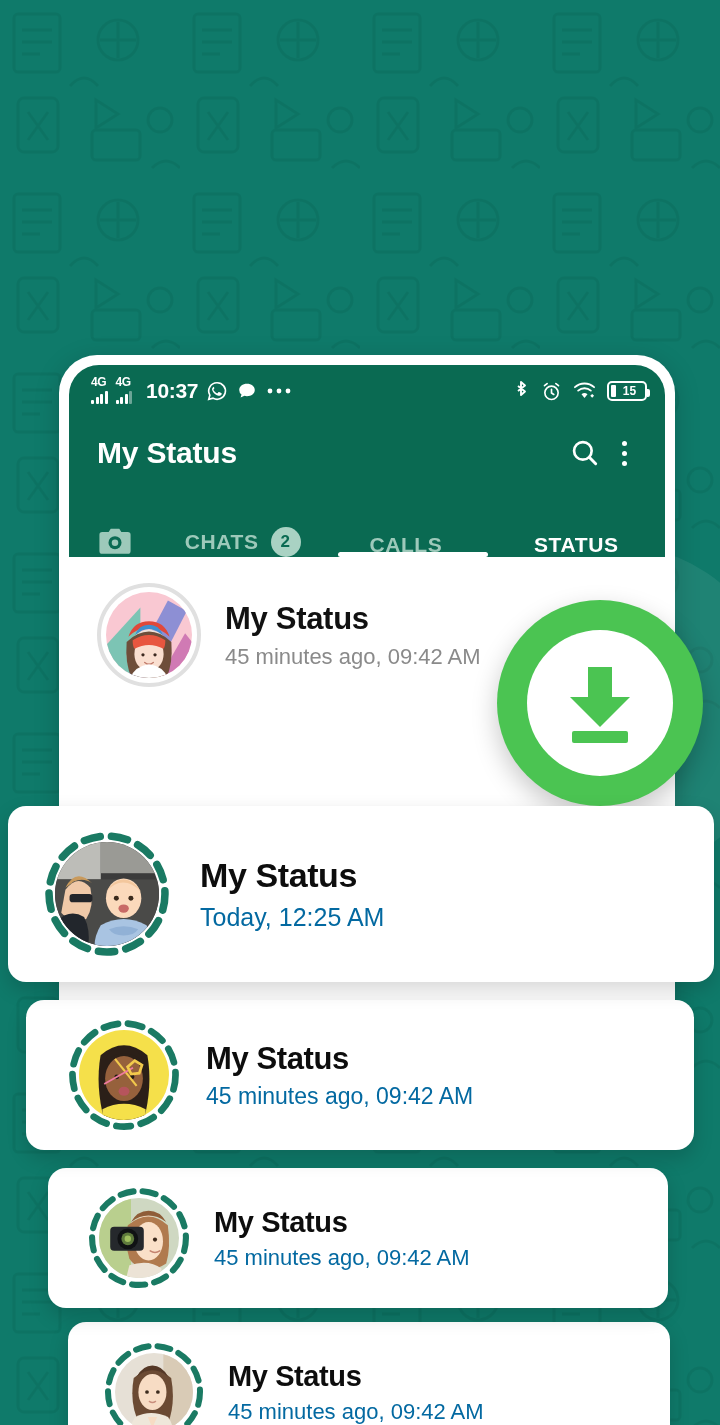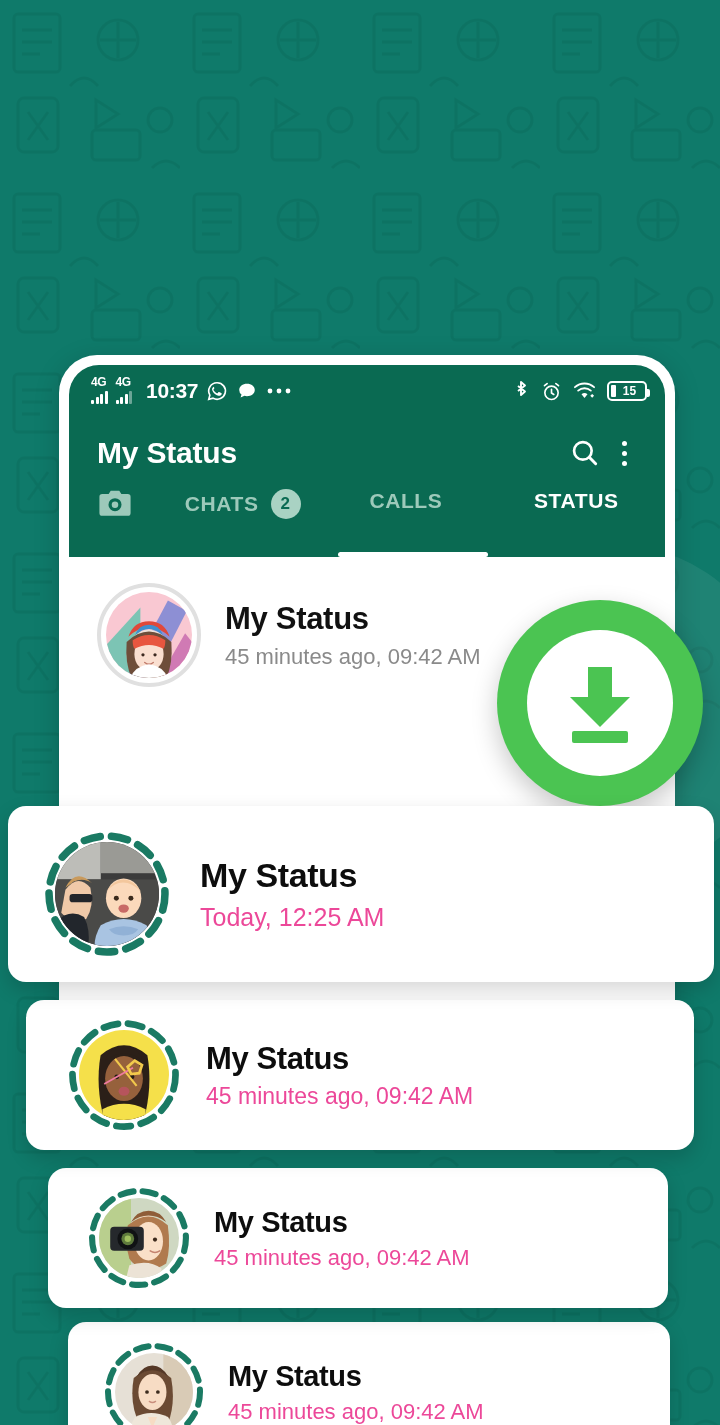--- a/index.html
+++ b/index.html
@@ -120,21 +120,21 @@
   }
   #app-title{ color:#fff; font-size:30px; font-weight:bold; flex:1; letter-spacing:-.2px;}
   #search-btn{ width:44px; height:44px; display:flex; align-items:center; justify-content:center; }
   #menu-btn{ width:34px; height:44px; display:flex; flex-direction:column; align-items:center; justify-content:center; gap:5px;}
   #menu-btn i{ width:5px; height:5px; background:#fff; border-radius:50%; display:block; }
 
   
   #tab-bar{
     background:#0a6a52;
     height:68px;
-    display:flex; align-items:flex-start;
+    display:flex; align-items:flex-end;
     position:relative;
   }
   .tab{
     display:flex; align-items:center; justify-content:center;
     color:#9dc9ba; font-size:21px; font-weight:bold; letter-spacing:.6px;
     position:relative;
   }
   #tab-camera{ width:92px; }
   #tab-chats{ flex:1.15; gap:12px; }
   #tab-status{ flex:1.25; color:#ffffff; }
@@ -190,21 +190,21 @@
   .card{
     position:absolute;
     background:#ffffff;
     border-radius:18px;
     display:flex; align-items:center;
     box-shadow:0 8px 20px rgba(0,0,0,.16);
   }
   .card .c-av{ flex:0 0 auto; }
   .card .c-txt{ display:flex; flex-direction:column; }
   .card .c-name{ font-weight:bold; color:#0d0d0d; letter-spacing:-.4px; }
-  .card .c-sub{ color:#ec4899; }
+  .card .c-sub{ color:#0369a1; }
 
   #card-1{ left:8px;  top:806px;  width:706px; height:176px; padding-left:36px; gap:30px; z-index:7; }
   #card-1 .c-av{ width:126px; height:126px; }
   #card-1 .c-name{ font-size:34px; }
   #card-1 .c-sub{ font-size:25px; margin-top:8px; }
 
   #card-2{ left:26px; top:1000px; width:668px; height:150px; padding-left:42px; gap:26px; z-index:6; }
   #card-2 .c-av{ width:112px; height:112px; }
   #card-2 .c-name{ font-size:31px; }
   #card-2 .c-sub{ font-size:23px; margin-top:6px; }

